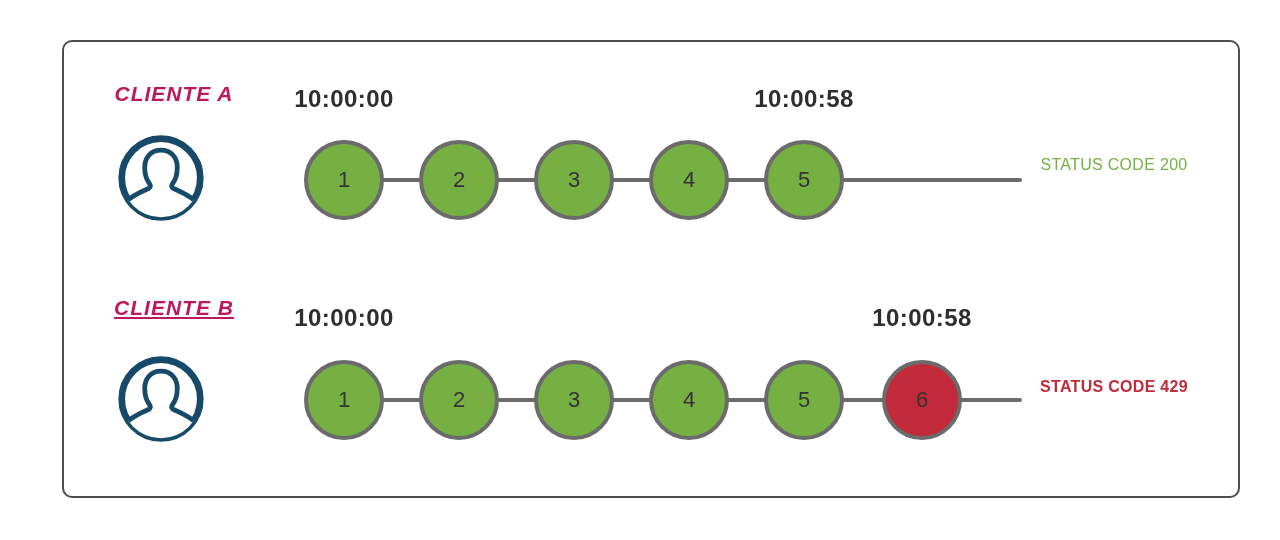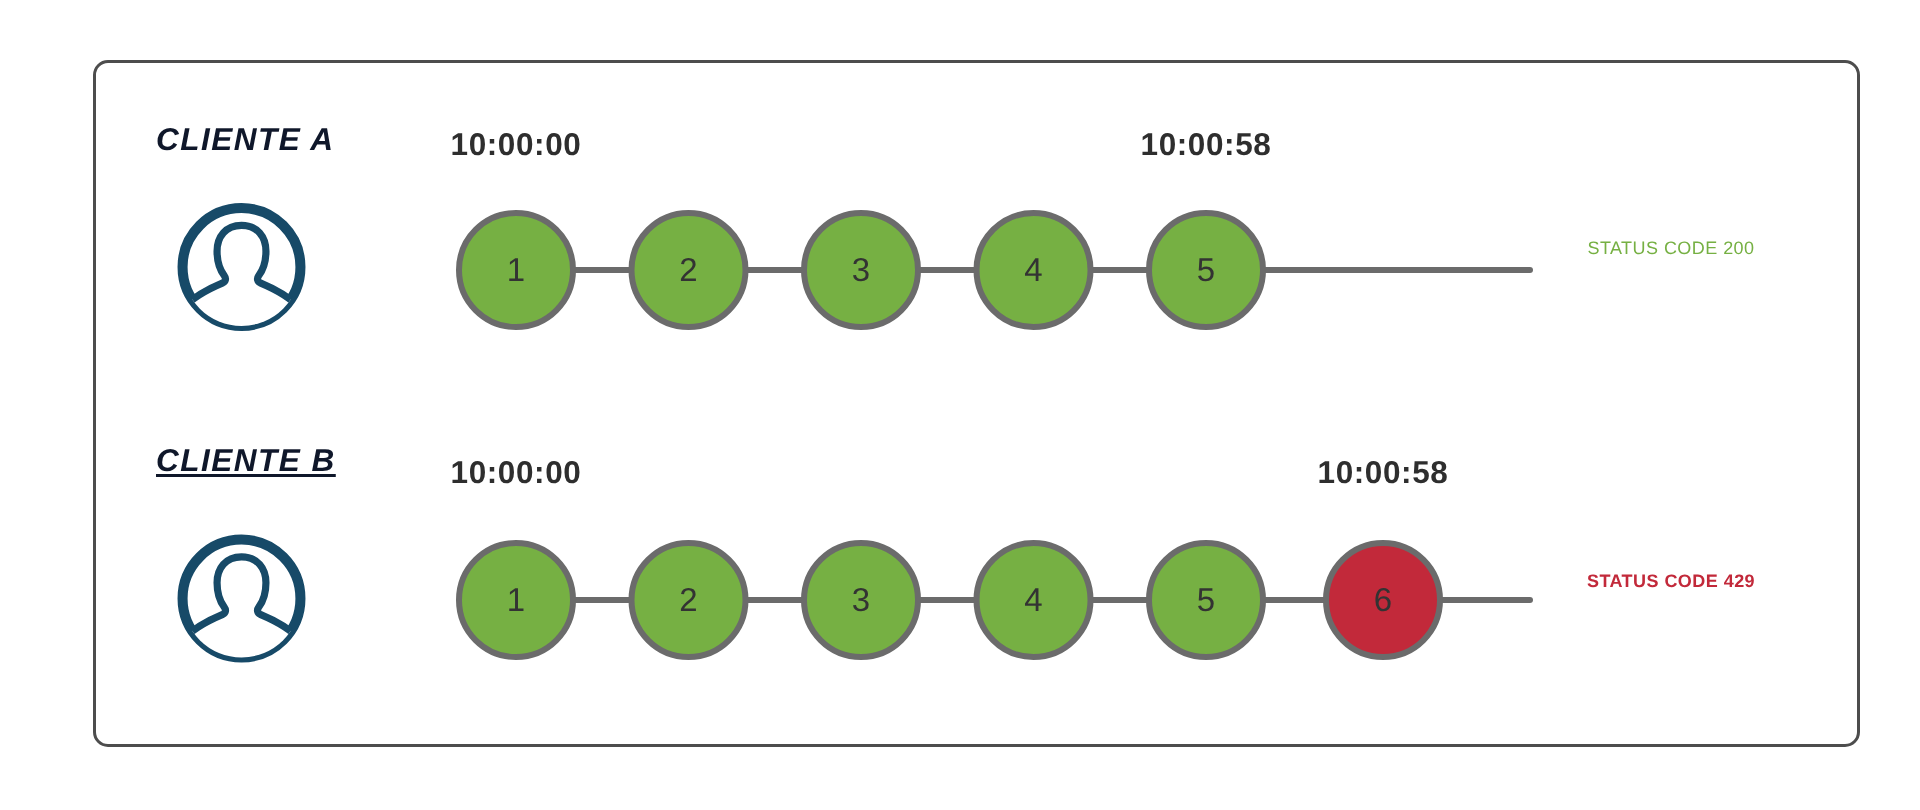--- a/index.html
+++ b/index.html
@@ -18,34 +18,35 @@
     top: 40px;
     width: 1178px;
     height: 458px;
     background: #ffffff;
     border: 2px solid #4d4d4d;
     border-radius: 10px;
   }
   .client-label {
     position: absolute;
     width: 140px;
+    text-align: center;
     font-family: "Liberation Sans", sans-serif;
     font-style: italic;
     font-weight: 700;
     font-size: 21px;
     letter-spacing: 1px;
-    color: #0f172a;
+    color: #be185d;
     white-space: nowrap;
   }
   .timestamp {
     position: absolute;
     width: 140px;
     text-align: center;
     font-weight: 700;
-    font-size: 21px;
+    font-size: 24px;
     letter-spacing: 0.4px;
     color: #2e2e2e;
     white-space: nowrap;
   }
   .avatar {
     position: absolute;
     width: 92px;
     height: 92px;
     color: var(--navy, #174a68);
   }
@@ -68,21 +69,21 @@
     font-size: 22px;
     color: #333333;
     background: #cccccc;
   }
   .circle.ok { background: var(--green, #76b043); }
   .circle.blocked { background: var(--red, #c2293a); }
   .status {
     position: absolute;
     width: 200px;
     text-align: center;
-    font-size: 12px;
+    font-size: 16px;
     line-height: 22px;
     letter-spacing: 0.3px;
     white-space: nowrap;
   }
   .status.green { color: var(--green, #76b043); }
   .status.red { color: var(--red, #c2293a); font-weight: bold; }
 </style>
 </head>
 <body>
 

